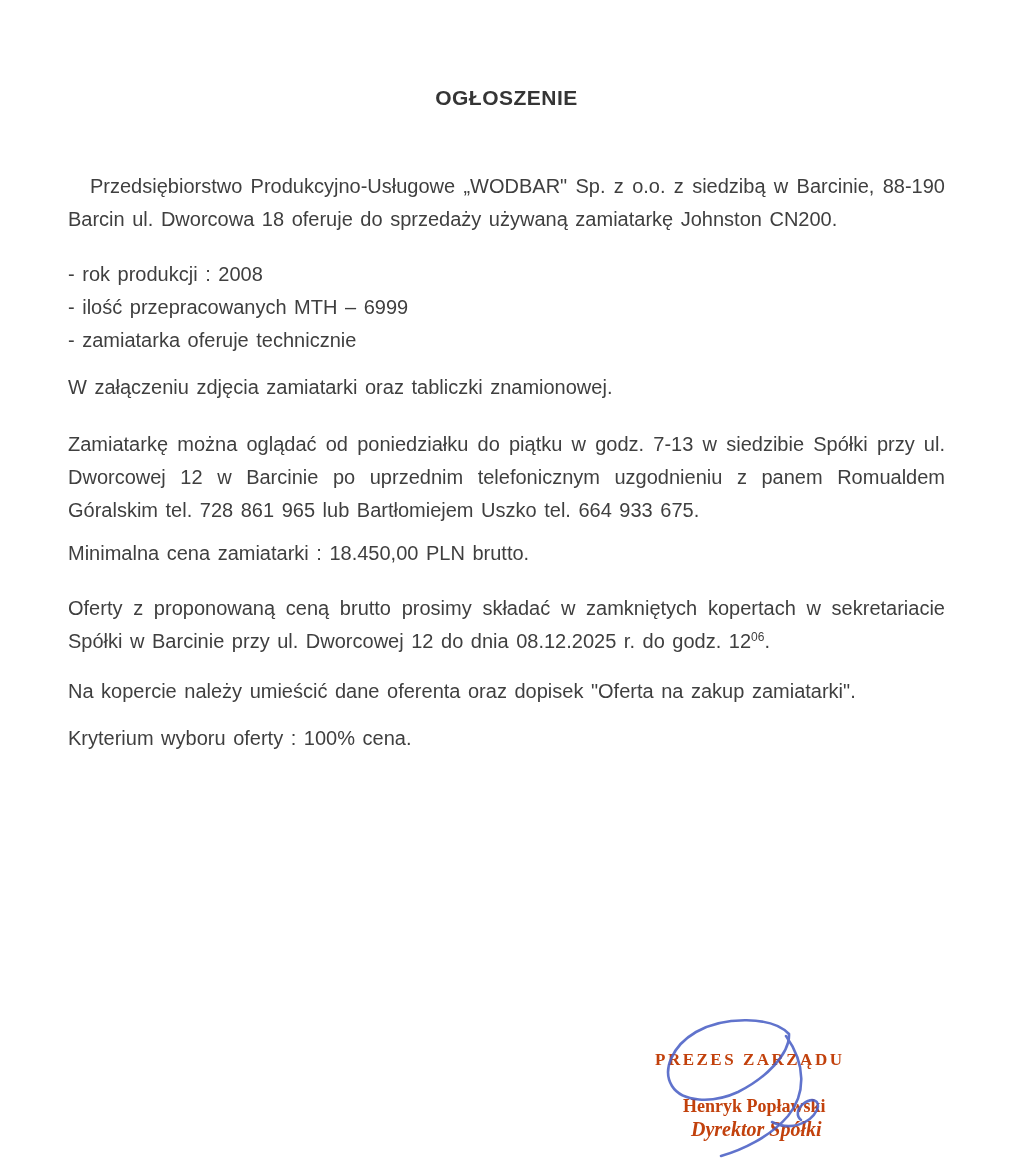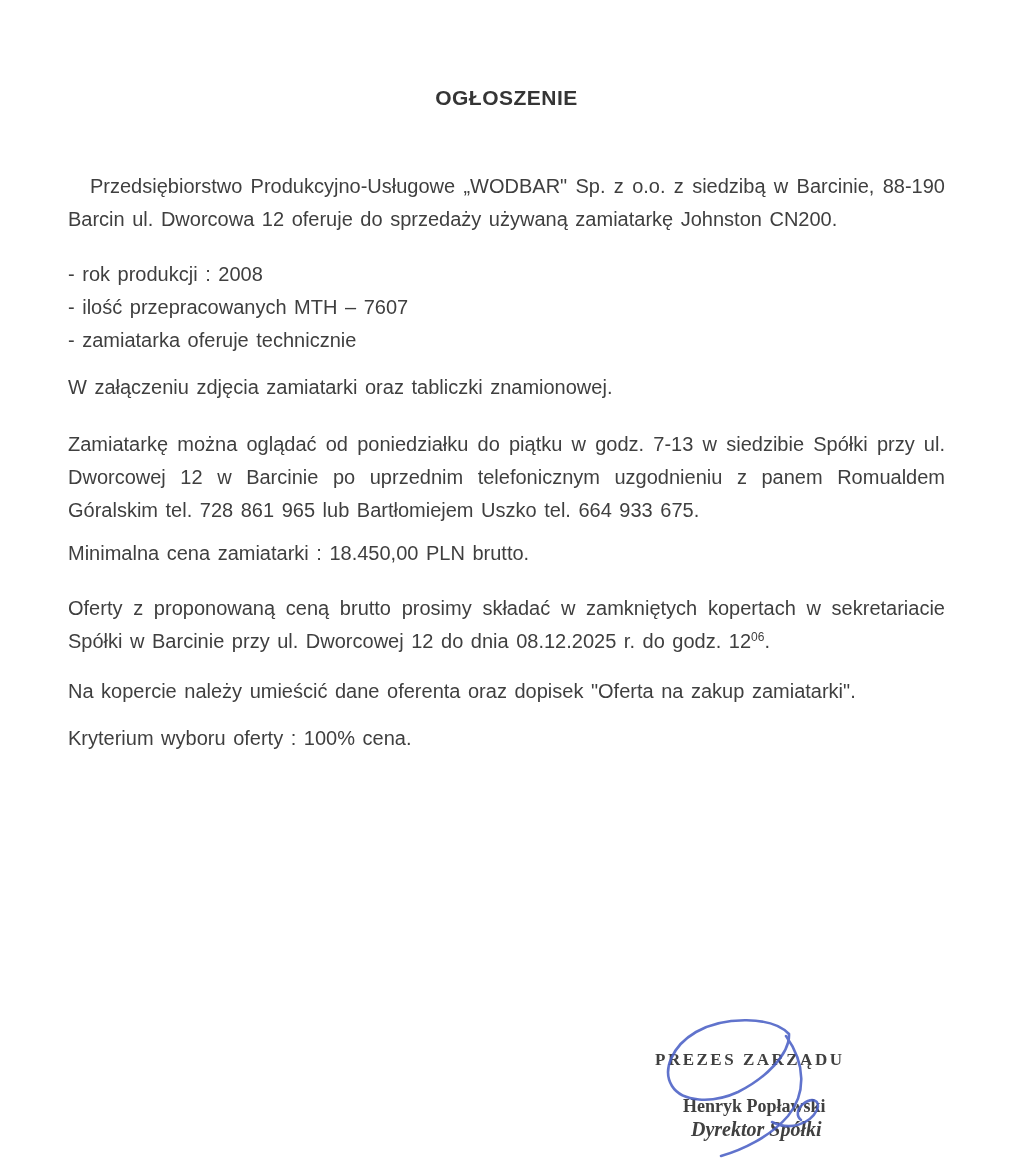--- a/index.html
+++ b/index.html
@@ -54,21 +54,21 @@
     font-size: 12px;
     line-height: 0;
     vertical-align: 7px;
   }
   .signature-block {
     position: absolute;
     left: 655px;
     top: 1038px;
     width: 240px;
     font-family: "Liberation Serif", serif;
-    color: #404040;
+    color: #c2410c;
   }
   .stamp-role {
     font-size: 17px;
     font-weight: 700;
     letter-spacing: 2.5px;
     white-space: nowrap;
   }
   .stamp-name {
     margin-top: 26px;
     margin-left: 28px;
@@ -93,26 +93,26 @@
     pointer-events: none;
   }
 </style>
 </head>
 <body>
 
 <div class="page">
 
   <h1 class="doc-title">OGŁOSZENIE</h1>
 
-  <p class="para justify indent mt-intro">Przedsiębiorstwo Produkcyjno-Usługowe „WODBAR" Sp. z o.o. z siedzibą w Barcinie, 88-190 Barcin ul. Dworcowa 12 oferuje do sprzedaży używaną zamiatarkę Johnston CN200.</p>
+  <p class="para justify indent mt-intro">Przedsiębiorstwo Produkcyjno-Usługowe „WODBAR" Sp. z o.o. z siedzibą w Barcinie, 88-190 Barcin ul. Dworcowa 18 oferuje do sprzedaży używaną zamiatarkę Johnston CN200.</p>
 
 
   <div class="mt-list">
     <p class="para">- rok produkcji : 2008</p>
-    <p class="para">- ilość przepracowanych MTH – 7607</p>
+    <p class="para">- ilość przepracowanych MTH – 6999</p>
     <p class="para">- zamiatarka oferuje technicznie</p>
   </div>
 
   <p class="para mt-attach">W załączeniu zdjęcia zamiatarki oraz tabliczki znamionowej.</p>
 
   <p class="para justify mt-viewing">Zamiatarkę można oglądać od poniedziałku do piątku w godz. 7-13 w siedzibie Spółki przy ul. Dworcowej 12 w Barcinie  po uprzednim telefonicznym uzgodnieniu z panem Romualdem Góralskim tel. 728 861 965 lub Bartłomiejem Uszko tel.  664 933 675.</p>
 
   <p class="para mt-minprice">Minimalna cena zamiatarki : 18.450,00 PLN brutto.</p>
 
   <p class="para justify mt-offers"><span>Oferty z proponowaną ceną brutto prosimy składać w zamkniętych kopertach w sekretariacie Spółki w Barcinie przy ul. Dworcowej 12 do dnia 08.12.2025 r. do godz. 12</span><sup class="hour-sup">06</sup><span>.</span></p>

